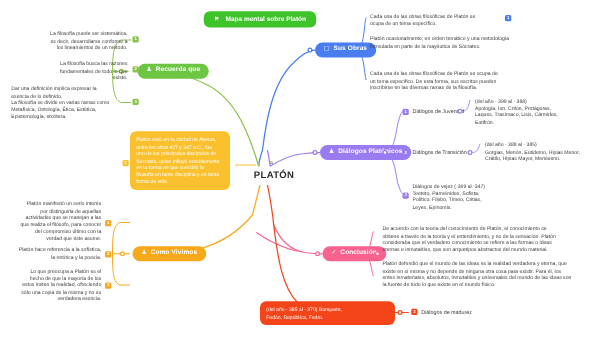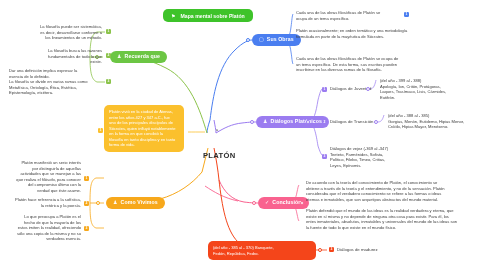--- a/index.html
+++ b/index.html
@@ -61,21 +61,21 @@
   }
   .d-green{border:1px solid #8bc34a;}
   .d-blue{border:1px solid #4a7ef0;}
   .d-purple{border:1px solid #9b7cf0;}
   .d-orange{border:1px solid #f7a81b;}
   .d-pink{border:1px solid #f9628f;}
   .d-red{border:1px solid #f4451a;}
 
   
   #root-node{
-    position:absolute;left:203px;top:151px;
+    position:absolute;left:203px;top:135px;
     font-size:7.6px;font-weight:bold;color:#2b2b2b;letter-spacing:.3px;
   }
   #root-mark{
     position:absolute;left:216px;top:127px;font-size:4px;color:#555;
   }
 
   
   #title-banner{
     position:absolute;left:163px;top:9px;
     background:#3ec32a;border-radius:5px;

